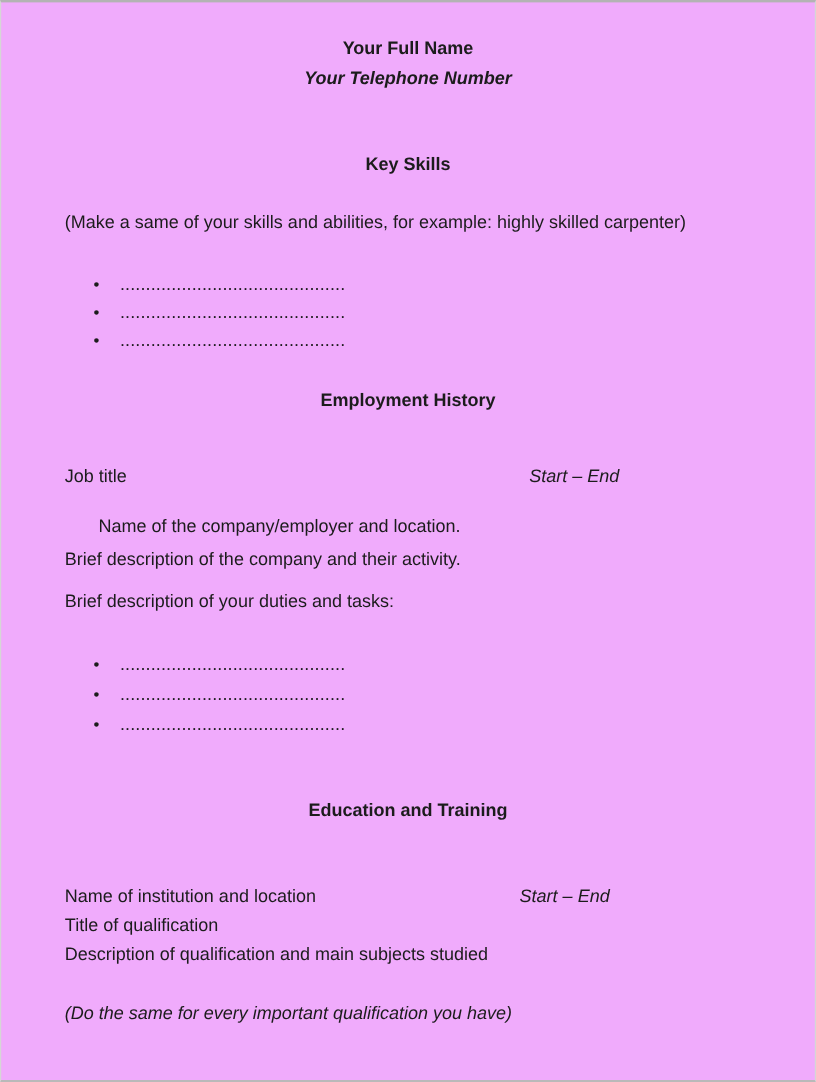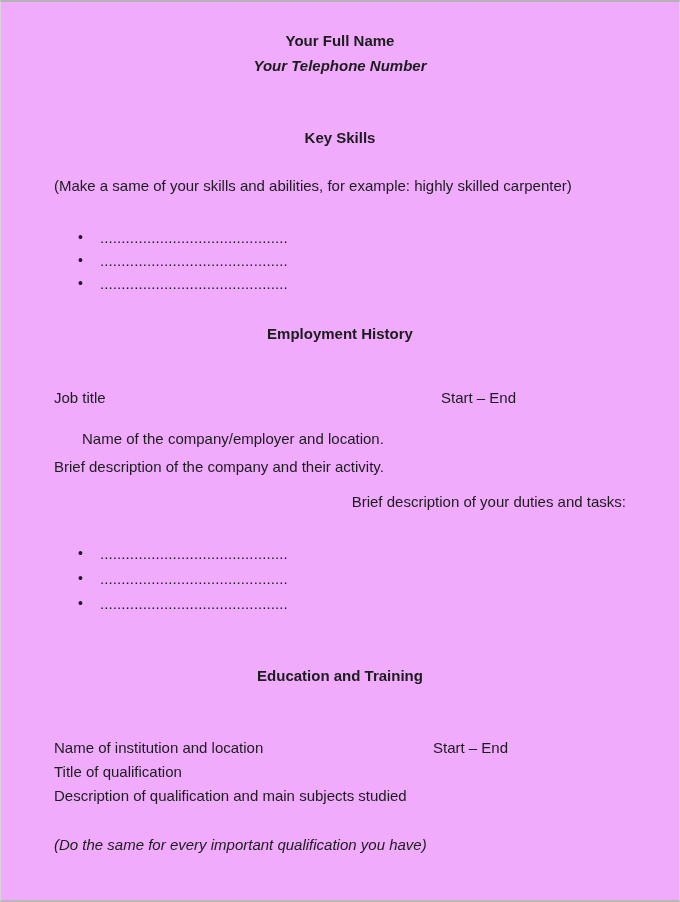--- a/index.html
+++ b/index.html
@@ -28,35 +28,35 @@
   .skills-title  { margin-top: 53px; }
   .skills-hint   { margin-top: 29px; }
   .skills-list   { margin-top: 33px; }
   .skills-list .bullet-row + .bullet-row { margin-top: 4px; }
 
   .emp-title     { margin-top: 31px; }
   .emp-jobrow    { margin-top: 45px; position: relative; }
   .emp-company   { margin-top: 22px; margin-left: 28px; }
   .emp-activity  { margin-top: 9px; }
   .emp-role      { margin-top: 5px; }
-  .emp-duties    { margin-top: 16px; text-align: right; }
+  .emp-duties    { margin-top: 16px; }
   .duties-list   { margin-top: 33px; }
   .duties-list .bullet-row + .bullet-row { margin-top: 6px; }
 
   .edu-title     { margin-top: 53px; }
   .edu-instrow   { margin-top: 53px; position: relative; }
   .edu-qual      { margin-top: 5px; }
   .edu-desc      { margin-top: 5px; }
   .edu-note      { margin-top: 30px; font-style: italic; }
 
   .bullet-row { display: flex; align-items: center; padding-left: 24px; }
   .bullet-glyph { width: 22px; flex: 0 0 22px; font-size: 14px; }
   .dotted { letter-spacing: 0.1px; white-space: nowrap; }
 
-  .date-right { position: absolute; top: 0; }
+  .date-right { position: absolute; top: 0; font-style: italic; }
   .emp-jobrow .date-right { left: 387px; }
   .edu-instrow .date-right { left: 379px; }
 </style>
 </head>
 <body>
 
 <div class="page">
   <div class="content">
 
     <div class="doc-name center bold">Your Full Name</div>

